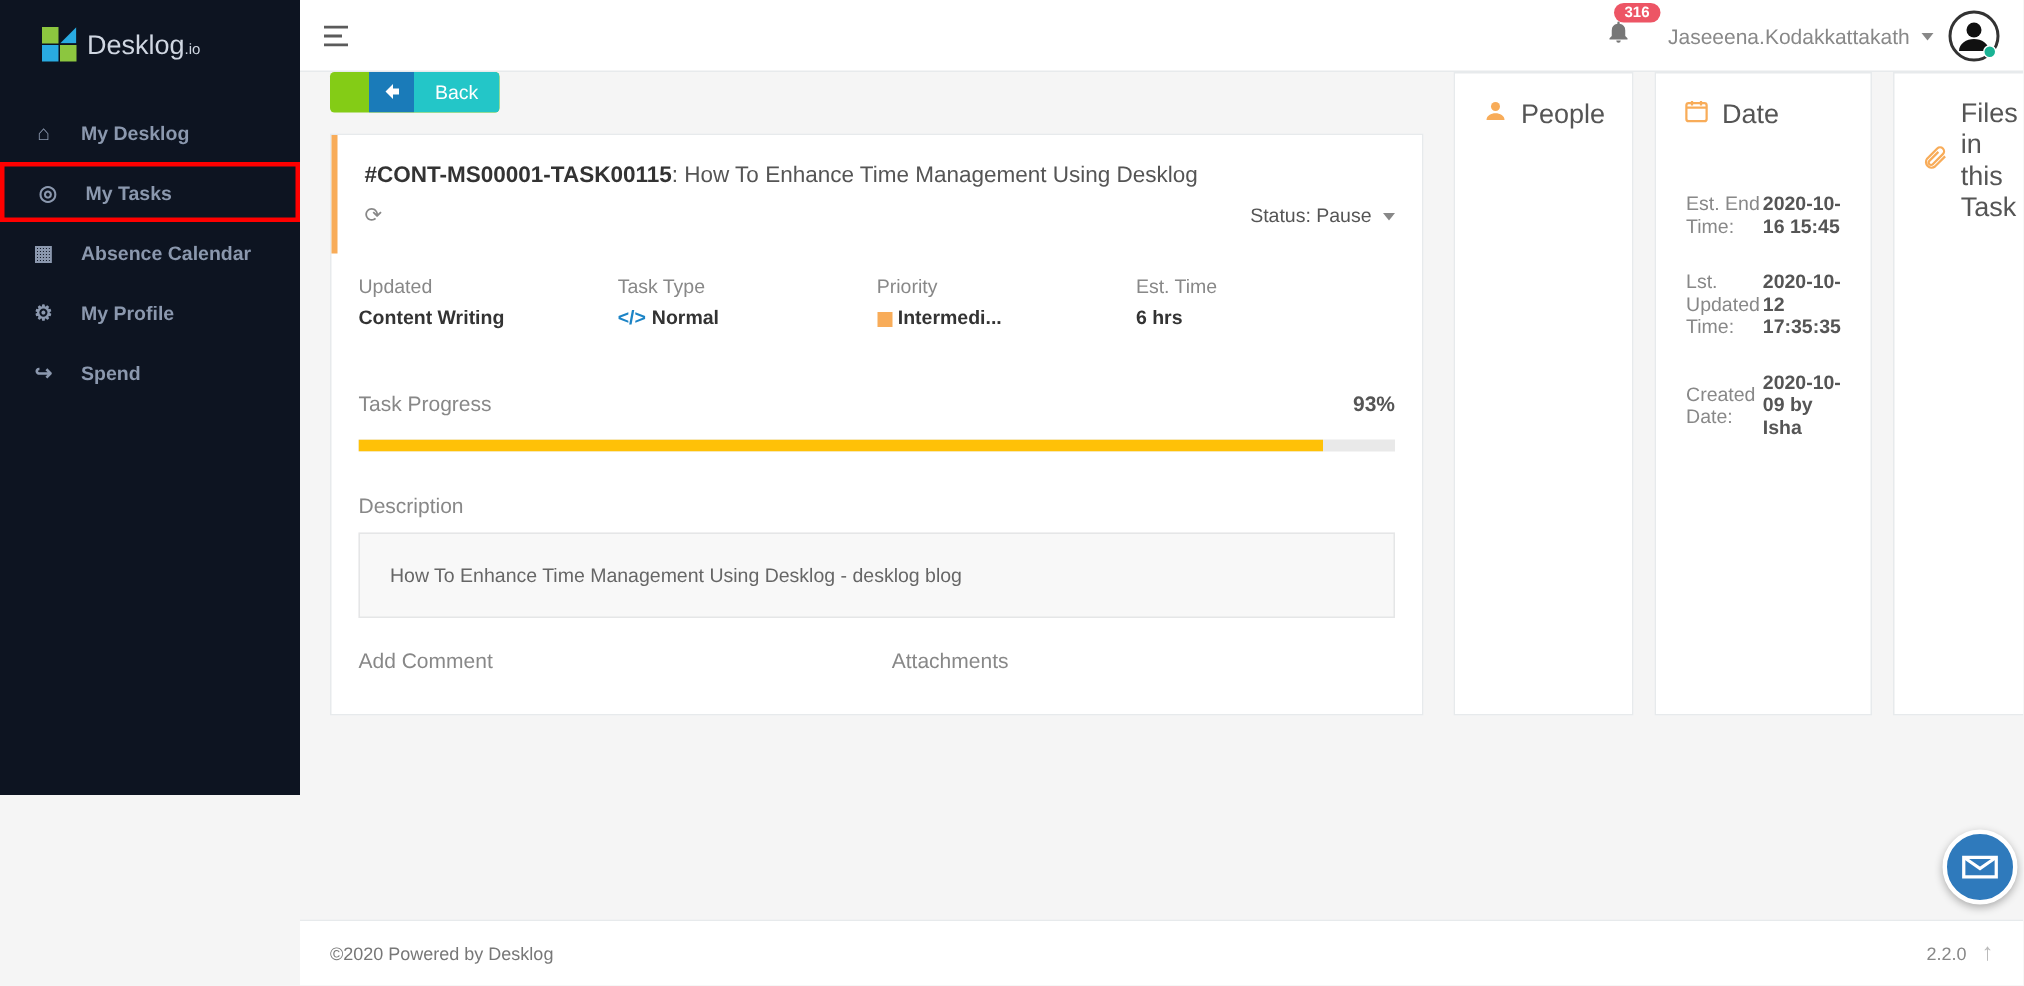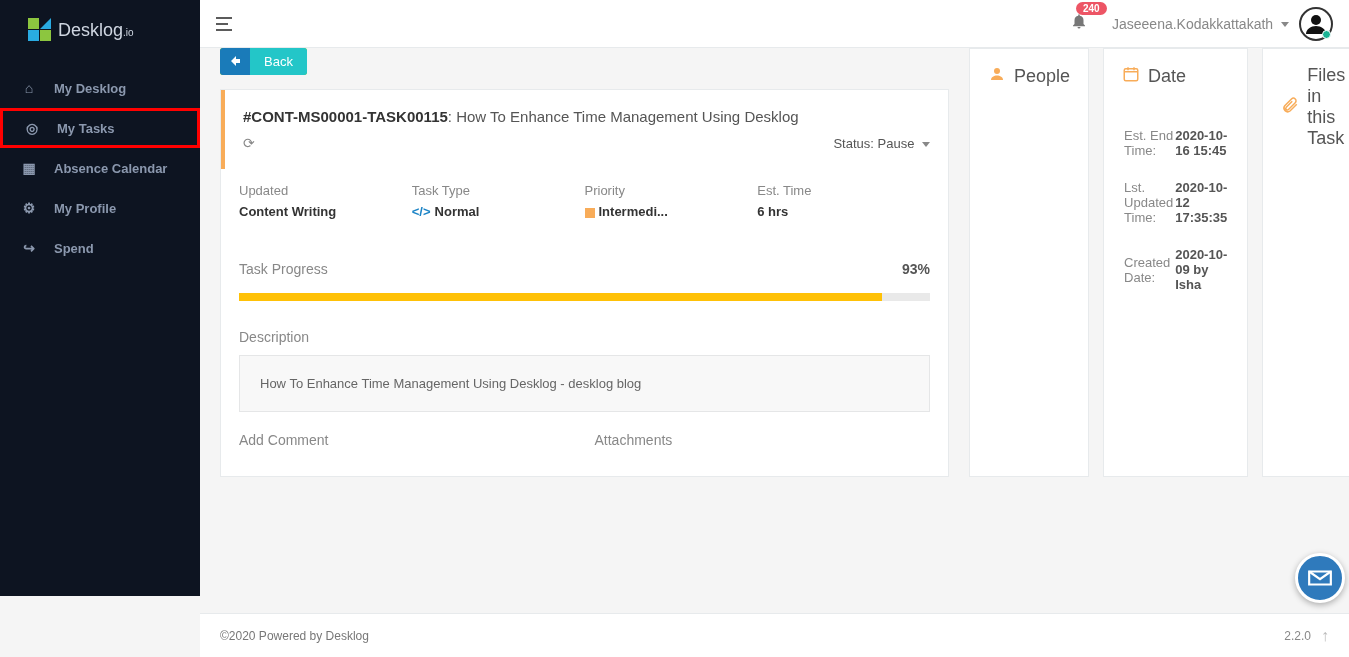--- a/index.html
+++ b/index.html
@@ -9,21 +9,21 @@
     color: #333;
     background: #f5f5f5;
     width: 1349px;
     height: 657px;
     overflow: hidden;
     position: relative;
   }
   .sidebar {
     position: absolute;
     left: 0; top: 0;
-    width: 200px; height: 596px;
+    width: 200px; height: 530px;
     background: #0d1421;
     color: #a7b1c2;
   }
   .logo-wrap {
     height: 60px;
     display: flex;
     align-items: center;
     padding-left: 28px;
   }
   .logo-squares { width: 24px; height: 24px; display: inline-block; position: relative; margin-right: 6px;}
@@ -63,21 +63,21 @@
   .avatar { width:34px; height:34px; border-radius:50%; border:2px solid #333; position:relative; display:flex; align-items:center; justify-content:center;}
   .avatar svg { width:24px; height:24px; }
   .avatar-dot { position:absolute; bottom:0; right:0; width:9px; height:9px; background:#1ab394; border-radius:50%; border:1px solid #fff;}
   .page-title-area { padding:18px 20px 10px 20px; }
   .page-title { font-size:22px; color:#676a6c; font-weight:400;}
   .page-title .italic { font-style:italic; color:#888;}
   .content { padding:0 20px 0 20px; display:flex; gap:20px;}
   .left-col { width:740px; }
   .right-col { width:360px; display:flex; flex-direction:row; gap:14px;}
   .btn-back {
-    display:inline-flex; align-items:flex-end; background:#84cc16; border-radius:3px; overflow:hidden; cursor:pointer; font-size:13px; color:#fff;
+    display:inline-flex; align-items:flex-end; background:#84cc16; border-radius:3px; overflow:hidden; cursor:pointer; font-size:13px; color:#fff;padding-left:26px;
   }
   .btn-back .arrow-part { background:#1a7bb9; padding:6px 10px;}
   .btn-back .text-part { background:#23c6c8; padding:6px 14px;}
   .card { background:#fff; border:1px solid #e7eaec; margin-top:14px;}
   .task-head { border-left:4px solid #f8ac59; padding:18px; }
   .task-head-title { font-size:15px; font-weight:bold; color:#333; }
   .task-head-title .normal { font-weight:400; color:#555;}
   .refresh-line { margin-top:10px; display:flex; align-items:center;}
   .refresh-icon { color:#888; cursor:pointer; font-size:14px;}
   .status-line { flex:1; text-align:right; font-size:13px; color:#555; cursor:pointer;}
@@ -168,21 +168,21 @@
   <div class="topbar">
     <div class="hamburger">
       <svg width="20" height="14" viewBox="0 0 20 14">
           <line x1="0" y1="1" x2="16" y2="1" stroke="#5b5b5b" stroke-width="2"></line>
           <line x1="0" y1="7" x2="12" y2="7" stroke="#5b5b5b" stroke-width="2"></line>
           <line x1="0" y1="13" x2="16" y2="13" stroke="#5b5b5b" stroke-width="2"></line>
         </svg>
     </div>
     <div class="topbar-spacer"></div>
     <div class="bell-wrap">
-      <span class="badge-red">240</span>
+      <span class="badge-red">316</span>
       <span class="bell-icon">
         <svg width="18" height="18" viewBox="0 0 24 24" fill="#777">
             <path d="M12 22a2 2 0 0 0 2-2h-4a2 2 0 0 0 2 2zm6-6V11a6 6 0 0 0-5-5.91V4a1 1 0 1 0-2 0v1.09A6 6 0 0 0 6 11v5l-2 2v1h16v-1z"></path>
           </svg>
       </span>
     </div>
     <div class="user-name">
       <span>Jaseeena.Kodakkattakath</span>
       <span class="caret"></span>
     </div>

